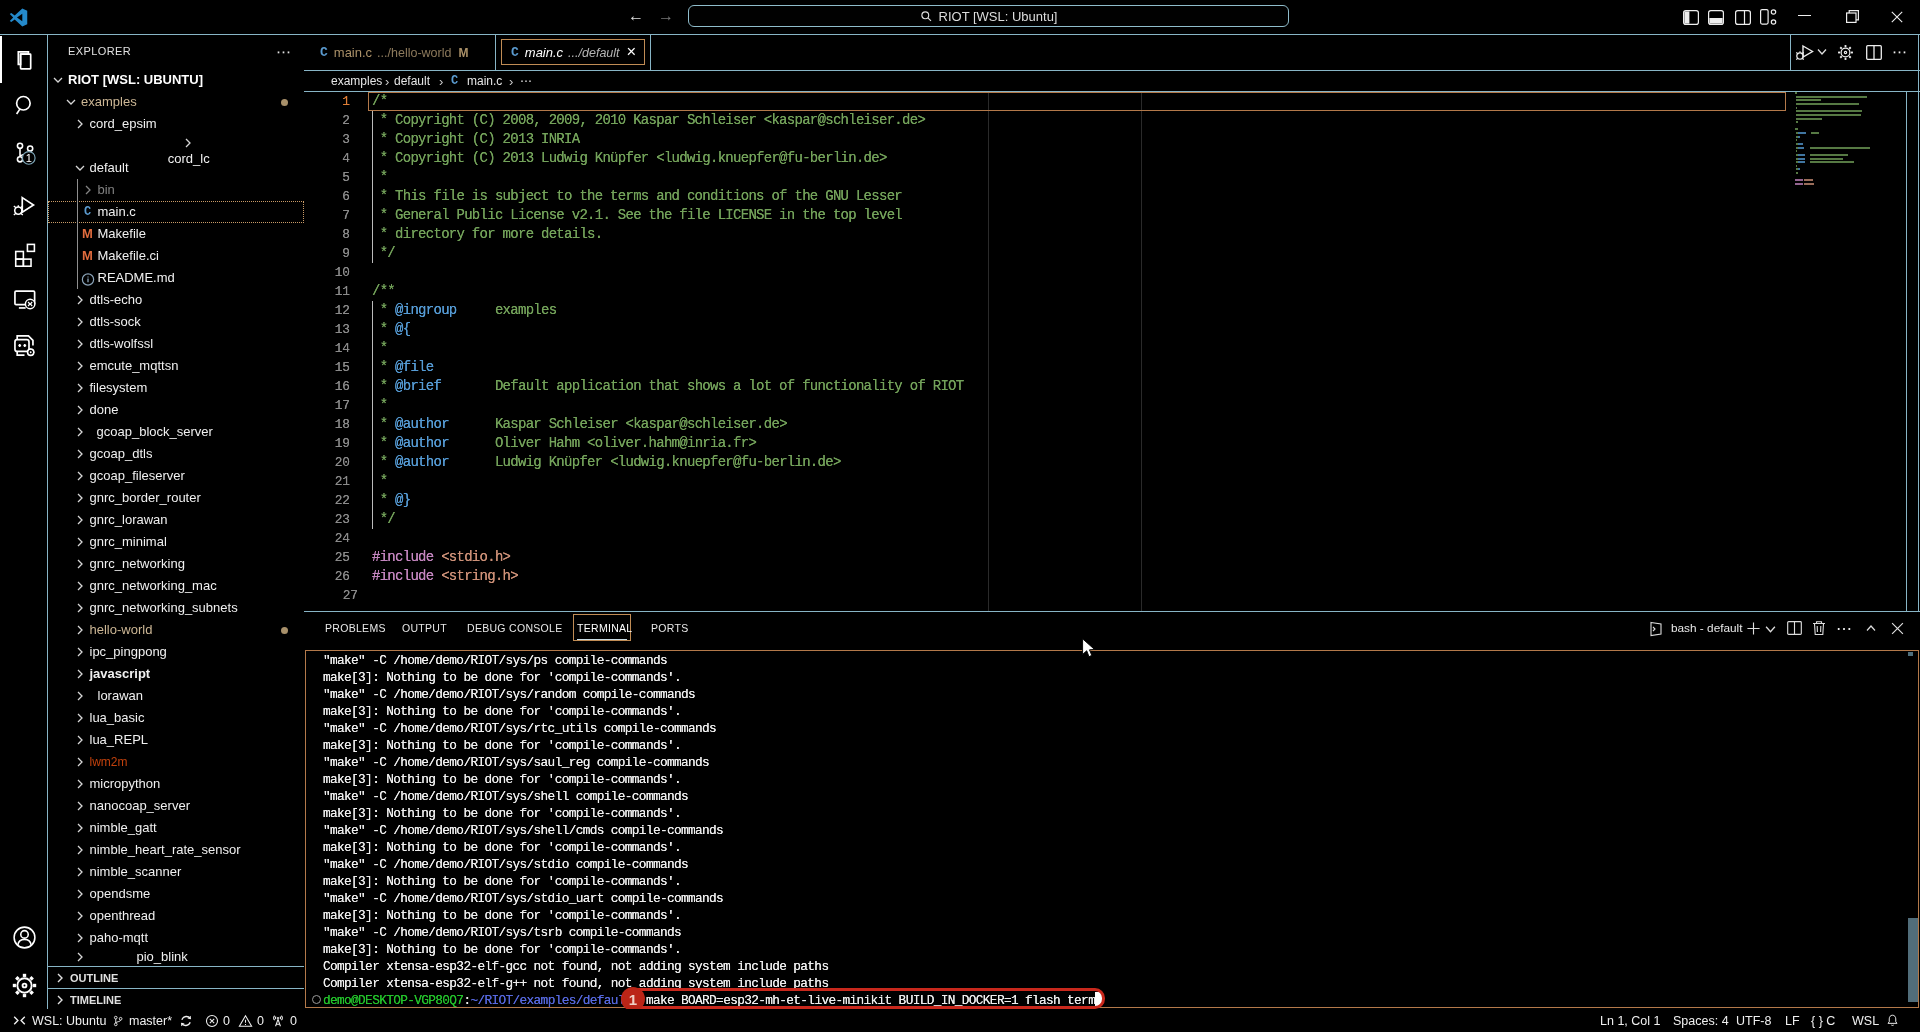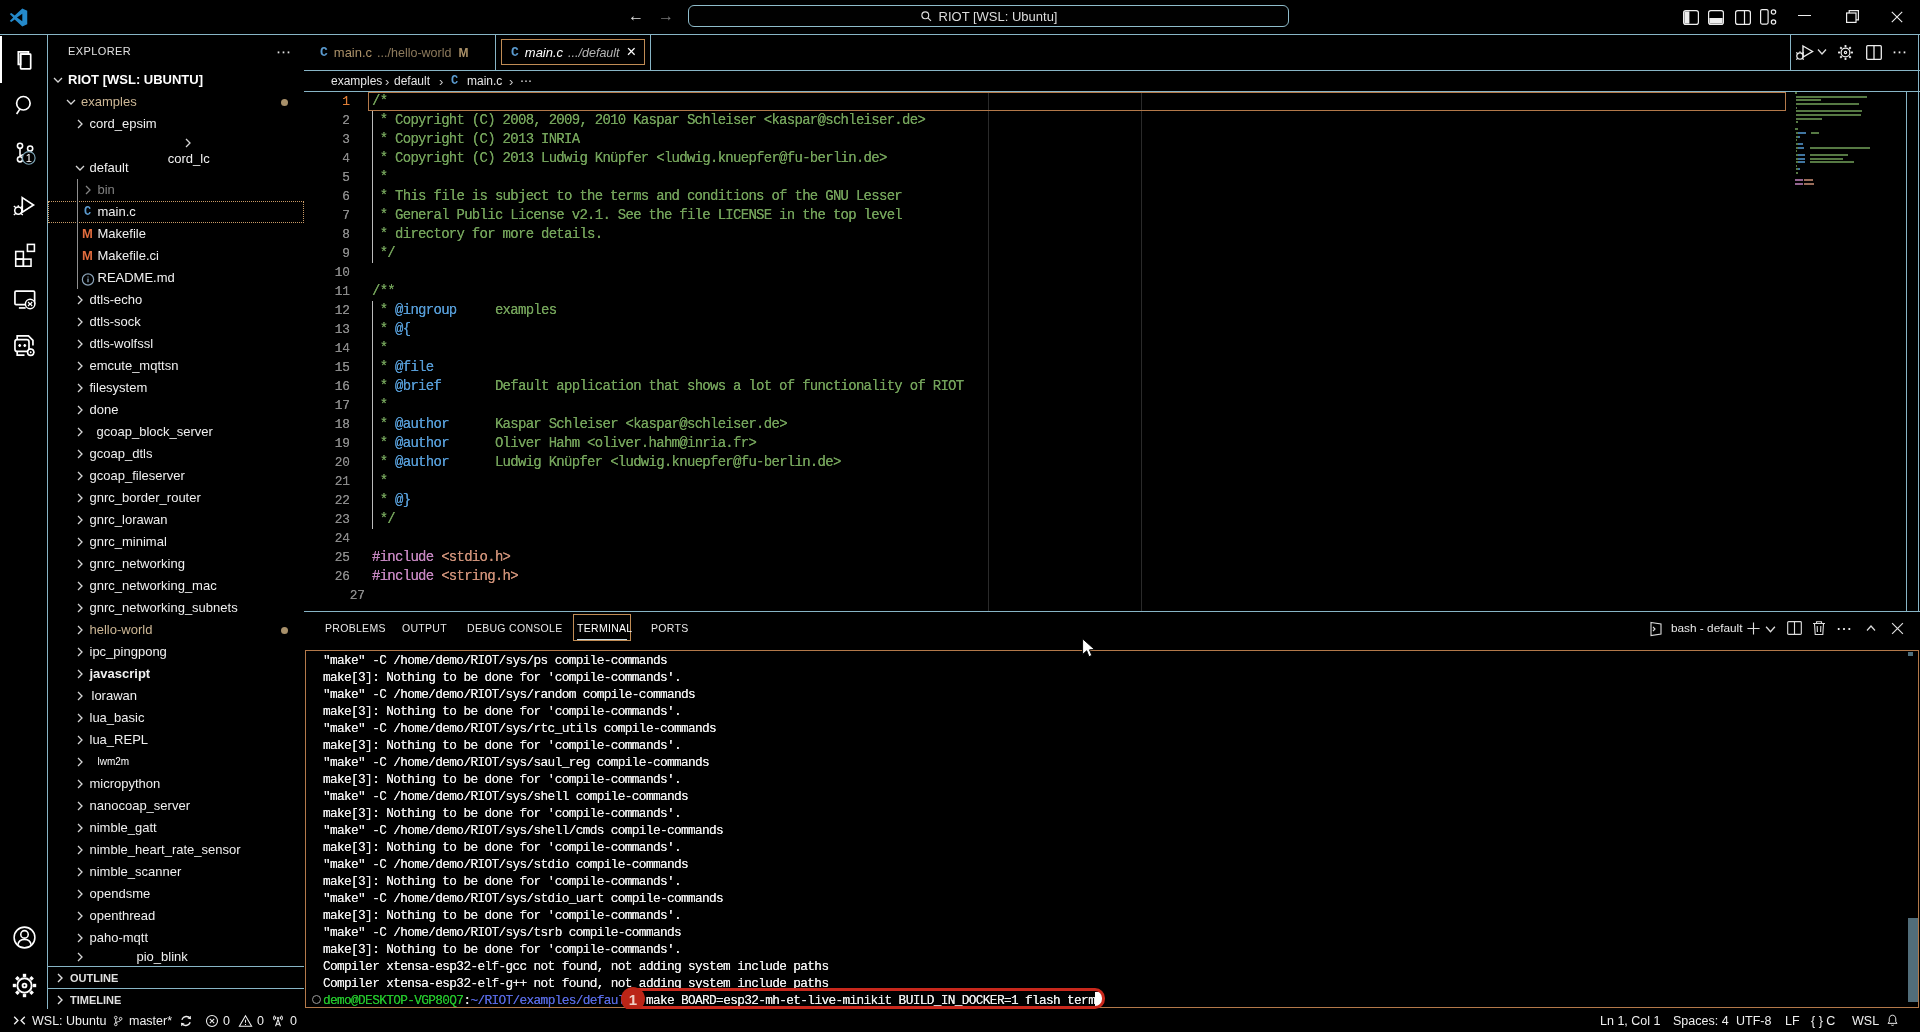--- a/index.html
+++ b/index.html
@@ -312,39 +312,39 @@
       <div style="height:22px;display:flex;align-items:center;padding-left:23.5px;position:relative;">
         <svg class="tw" width="16" height="16" viewBox="0 0 16 16" style="width: 16px; flex: 0 0 16px;">
           <path d="M6 4 L10 8 L6 12" stroke="#d7d7d7" fill="none" stroke-width="1.3"></path>
         </svg>
         <span style="font-size:13px;color:#f0f0f0;margin-left:2px;white-space:nowrap;font-weight:bold;">javascript</span>
       </div>
       <div style="height:22px;display:flex;align-items:center;padding-left:23.5px;position:relative;">
         <svg class="tw" width="16" height="16" viewBox="0 0 16 16" style="width: 16px; flex: 0 0 16px;">
           <path d="M6 4 L10 8 L6 12" stroke="#d7d7d7" fill="none" stroke-width="1.3"></path>
         </svg>
-        <span style="font-size:13px;color:#f0f0f0;margin-left:4px;white-space:nowrap;">lorawan</span>
+        <span style="font-size:13px;color:#f0f0f0;margin-left:10px;white-space:nowrap;">lorawan</span>
       </div>
       <div style="height:22px;display:flex;align-items:center;padding-left:23.5px;position:relative;">
         <svg class="tw" width="16" height="16" viewBox="0 0 16 16" style="width: 16px; flex: 0 0 16px;">
           <path d="M6 4 L10 8 L6 12" stroke="#d7d7d7" fill="none" stroke-width="1.3"></path>
         </svg>
         <span style="font-size:13px;color:#f0f0f0;margin-left:2px;white-space:nowrap;">lua_basic</span>
       </div>
       <div style="height:22px;display:flex;align-items:center;padding-left:23.5px;position:relative;">
         <svg class="tw" width="16" height="16" viewBox="0 0 16 16" style="width: 16px; flex: 0 0 16px;">
           <path d="M6 4 L10 8 L6 12" stroke="#d7d7d7" fill="none" stroke-width="1.3"></path>
         </svg>
         <span style="font-size:13px;color:#f0f0f0;margin-left:2px;white-space:nowrap;">lua_REPL</span>
       </div>
       <div style="height:22px;display:flex;align-items:center;padding-left:23.5px;position:relative;">
         <svg class="tw" width="16" height="16" viewBox="0 0 16 16" style="width: 16px; flex: 0 0 16px;">
           <path d="M6 4 L10 8 L6 12" stroke="#d7d7d7" fill="none" stroke-width="1.3"></path>
         </svg>
-        <span style="font-size:10px;color:#ffffff;margin-left:10px;white-space:nowrap;">lwm2m</span>
+        <span style="font-size:12px;color:#c2410c;margin-left:2px;white-space:nowrap;">lwm2m</span>
       </div>
       <div style="height:22px;display:flex;align-items:center;padding-left:23.5px;position:relative;">
         <svg class="tw" width="16" height="16" viewBox="0 0 16 16" style="width: 16px; flex: 0 0 16px;">
           <path d="M6 4 L10 8 L6 12" stroke="#d7d7d7" fill="none" stroke-width="1.3"></path>
         </svg>
         <span style="font-size:13px;color:#f0f0f0;margin-left:2px;white-space:nowrap;">micropython</span>
       </div>
       <div style="height:22px;display:flex;align-items:center;padding-left:23.5px;position:relative;">
         <svg class="tw" width="16" height="16" viewBox="0 0 16 16" style="width: 16px; flex: 0 0 16px;">
           <path d="M6 4 L10 8 L6 12" stroke="#d7d7d7" fill="none" stroke-width="1.3"></path>
@@ -500,21 +500,21 @@
       <div style="height:19px;line-height:19px;position:relative;white-space:pre;"><span class="mono" style="position:absolute;left:0;width:46px;text-align:right;color:#8a8a8a;font-size:12.8px;">17</span><span class="mono" style="position:absolute;left:68px;font-size:14px;letter-spacing:-0.72px;"><span style="color:#73a25a"> *</span></span></div>
       <div style="height:19px;line-height:19px;position:relative;white-space:pre;"><span class="mono" style="position:absolute;left:0;width:46px;text-align:right;color:#8a8a8a;font-size:12.8px;">18</span><span class="mono" style="position:absolute;left:68px;font-size:14px;letter-spacing:-0.72px;"><span style="color:#73a25a"> * </span><span style="color:#569CD6">@author</span><span style="color:#73a25a">      Kaspar Schleiser &lt;kaspar@schleiser.de&gt;</span></span></div>
       <div style="height:19px;line-height:19px;position:relative;white-space:pre;"><span class="mono" style="position:absolute;left:0;width:46px;text-align:right;color:#8a8a8a;font-size:12.8px;">19</span><span class="mono" style="position:absolute;left:68px;font-size:14px;letter-spacing:-0.72px;"><span style="color:#73a25a"> * </span><span style="color:#569CD6">@author</span><span style="color:#73a25a">      Oliver Hahm &lt;oliver.hahm@inria.fr&gt;</span></span></div>
       <div style="height:19px;line-height:19px;position:relative;white-space:pre;"><span class="mono" style="position:absolute;left:0;width:46px;text-align:right;color:#8a8a8a;font-size:12.8px;">20</span><span class="mono" style="position:absolute;left:68px;font-size:14px;letter-spacing:-0.72px;"><span style="color:#73a25a"> * </span><span style="color:#569CD6">@author</span><span style="color:#73a25a">      Ludwig Knüpfer &lt;ludwig.knuepfer@fu-berlin.de&gt;</span></span></div>
       <div style="height:19px;line-height:19px;position:relative;white-space:pre;"><span class="mono" style="position:absolute;left:0;width:46px;text-align:right;color:#8a8a8a;font-size:12.8px;">21</span><span class="mono" style="position:absolute;left:68px;font-size:14px;letter-spacing:-0.72px;"><span style="color:#73a25a"> *</span></span></div>
       <div style="height:19px;line-height:19px;position:relative;white-space:pre;"><span class="mono" style="position:absolute;left:0;width:46px;text-align:right;color:#8a8a8a;font-size:12.8px;">22</span><span class="mono" style="position:absolute;left:68px;font-size:14px;letter-spacing:-0.72px;"><span style="color:#73a25a"> * </span><span style="color:#569CD6">@}</span></span></div>
       <div style="height:19px;line-height:19px;position:relative;white-space:pre;"><span class="mono" style="position:absolute;left:0;width:46px;text-align:right;color:#8a8a8a;font-size:12.8px;">23</span><span class="mono" style="position:absolute;left:68px;font-size:14px;letter-spacing:-0.72px;"><span style="color:#73a25a"> */</span></span></div>
       <div style="height:19px;line-height:19px;position:relative;white-space:pre;"><span class="mono" style="position:absolute;left:0;width:46px;text-align:right;color:#8a8a8a;font-size:12.8px;">24</span><span class="mono" style="position:absolute;left:68px;font-size:14px;letter-spacing:-0.72px;"></span></div>
       <div style="height:19px;line-height:19px;position:relative;white-space:pre;"><span class="mono" style="position:absolute;left:0;width:46px;text-align:right;color:#8a8a8a;font-size:12.8px;">25</span><span class="mono" style="position:absolute;left:68px;font-size:14px;letter-spacing:-0.72px;"><span style="color:#C586C0">#include</span> <span style="color:#CE9178">&lt;stdio.h&gt;</span></span></div>
       <div style="height:19px;line-height:19px;position:relative;white-space:pre;"><span class="mono" style="position:absolute;left:0;width:46px;text-align:right;color:#8a8a8a;font-size:12.8px;">26</span><span class="mono" style="position:absolute;left:68px;font-size:14px;letter-spacing:-0.72px;"><span style="color:#C586C0">#include</span> <span style="color:#CE9178">&lt;string.h&gt;</span></span></div>
-      <div style="height:19px;line-height:19px;position:relative;white-space:pre;"><span class="mono" style="position:absolute;left:15px;width:46px;text-align:right;color:#8a8a8a;font-size:12.8px;">27</span><span class="mono" style="position:absolute;left:68px;font-size:14px;letter-spacing:-0.72px;"></span></div>
+      <div style="height:19px;line-height:19px;position:relative;white-space:pre;"><span class="mono" style="position:absolute;left:8px;width:46px;text-align:right;color:#8a8a8a;font-size:12.8px;">27</span><span class="mono" style="position:absolute;left:68px;font-size:14px;letter-spacing:-0.72px;"></span></div>
       <div style="position: absolute; left: 68px; top: 19px; width: 1px; height: 152px; background: rgb(187, 187, 187);"></div>
       <div style="position: absolute; left: 68px; top: 209px; width: 1px; height: 228px; background: rgb(187, 187, 187);"></div>
     </div>
 
   <div class="abs" style="left:684px;top:57px;width:1px;height:519px;background:#2a2a2a;"></div>
   <div class="abs" style="left:837px;top:57px;width:1px;height:519px;background:#2a2a2a;"></div>
 
   <div class="abs" style="left:64px;top:56.5px;width:1418px;height:19px;border:1px solid #b3794a;"></div>
 
   <div id="minimap" class="abs" style="left:1487px;top:57px;width:115px;height:519px;">

